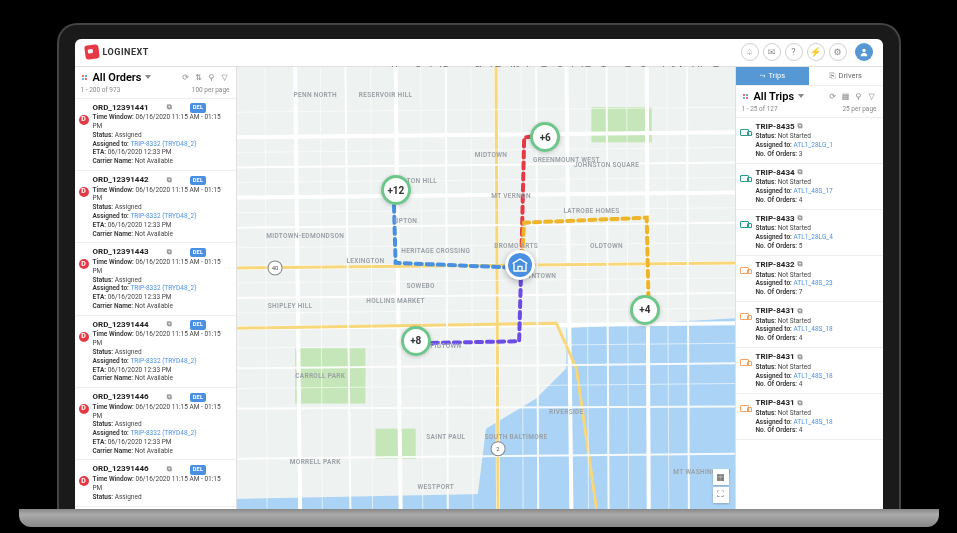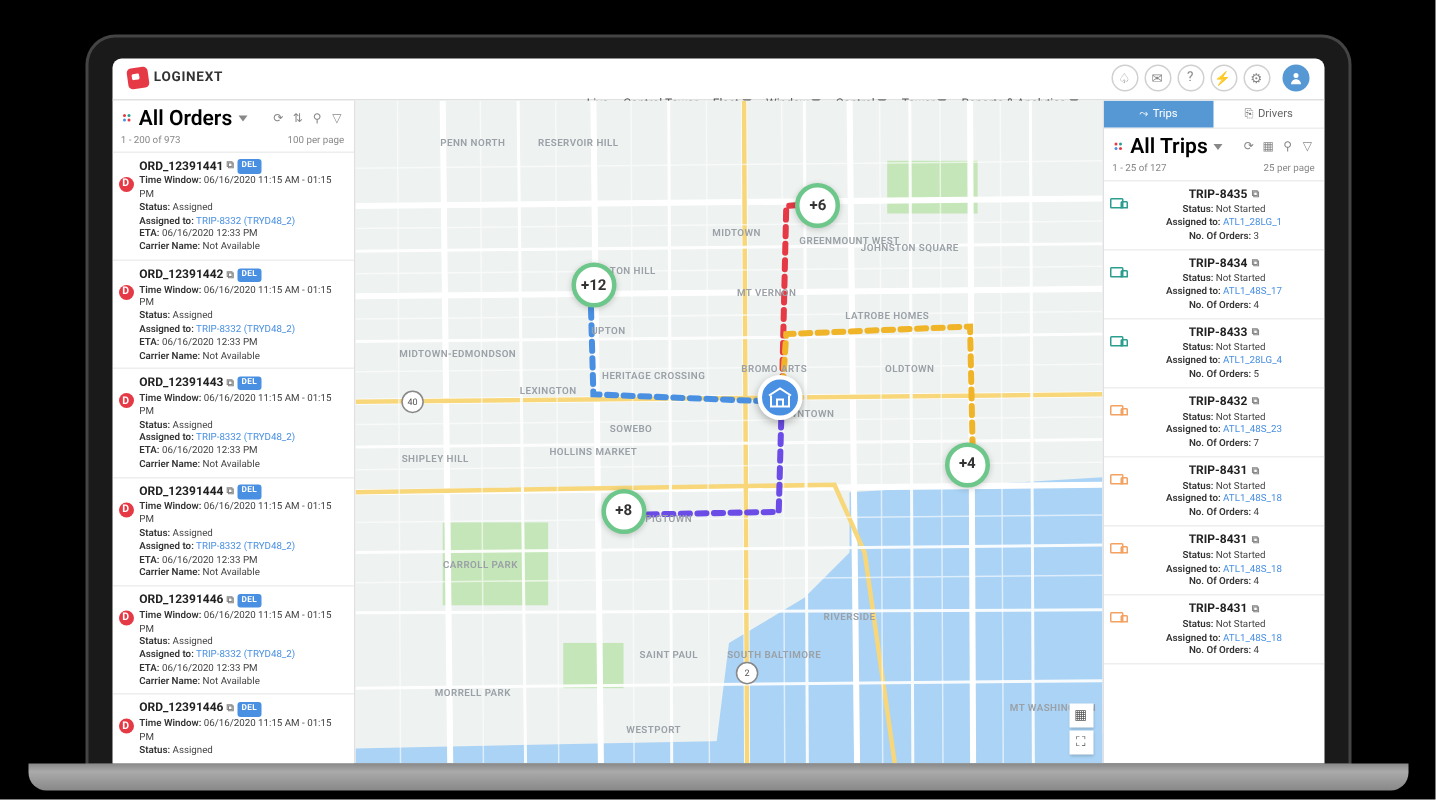--- a/index.html
+++ b/index.html
@@ -14,44 +14,44 @@
 .topnav-item { display:flex; align-items:center; gap:2px; cursor:pointer;margin-top:32px; }
 .caret { width:0; height:0; border-left:3px solid transparent; border-right:3px solid transparent; border-top:4px solid #888; }
 .icon-btn { width:18px; height:18px; border:1px solid #d0d0d0; border-radius:50%; display:flex; align-items:center; justify-content:center; color:#888; font-size:9px; cursor:pointer; }
 .icon-row { display:flex; gap:4px; margin-left:8px; }
 .avatar { width:18px; height:18px; border-radius:50%; background:#5698d3; display:flex; align-items:center; justify-content:center; color:#fff; font-size:10px; margin-left:4px; }
 .content { flex:1; display:flex; overflow:hidden; }
 .sidebar-left { width:162px; border-right:1px solid #e0e0e0; display:flex; flex-direction:column; overflow:hidden; }
 .sidebar-right { width:148px; border-left:1px solid #e0e0e0; display:flex; flex-direction:column; overflow:hidden; }
 .panel-head { padding:4px 6px; border-bottom:1px solid #eee; flex-shrink:0; }
 .panel-title-row { display:flex; align-items:center; gap:4px; margin-bottom:2px; }
-.panel-title { font-weight:600; font-size:14px; }
+.panel-title { font-weight:600; font-size:11px; }
 .dots-icon { display:flex; flex-direction:column; gap:1px; align-items:center; width:8px; }
 .dots-icon span { display:flex; gap:1px; }
 .dots-icon i { width:2px; height:2px; border-radius:50%; }
 .dots-icon .r{background:#e63946}.dots-icon .g{background:#2a9d8f}.dots-icon .b{background:#4a90e2}
 .sub-row { display:flex; justify-content:space-between; color:#888; font-size:6.5px; align-items:center; }
 .head-tools { margin-left:auto; display:flex; gap:3px; color:#888; }
 .tool-ic { width:10px; height:10px; display:flex; align-items:center; justify-content:center; cursor:pointer; font-size:8px; }
 .list { flex:1; overflow-y:auto; overflow-x:hidden; }
 .list::-webkit-scrollbar { width:4px; }
 .list::-webkit-scrollbar-thumb { background:#ccc; border-radius:2px; }
 .card { border-bottom:1px solid #eee; padding:4px 6px 4px 18px; position:relative; font-size:6.5px; line-height:1.35; color:#444; }
 .card .marker { position:absolute; left:4px; top:16px; width:10px; height:10px; border-radius:50%; display:flex; align-items:center; justify-content:center; color:#fff; font-size:7px; font-weight:700; }
 .marker.red { background:#e63946; }
-.card h4 { font-size:8px; font-weight:700; color:#222; display:inline-flex; align-items:center; gap:2px; }
+.card h4 { font-size:8px; font-weight:700; color:#222; display:inline-flex; align-items:center; gap:18px; }
 .badge { background:#4a90e2; color:#fff; font-size:5.5px; padding:1px 3px; border-radius:2px; font-weight:700; letter-spacing:0.3px; }
 .open-ic { color:#888; font-size:7px; cursor:pointer; }
 .kv b { font-weight:600; color:#333; }
 .kv a { color:#4a90e2; cursor:pointer; }
 .tabs { display:flex; border-bottom:1px solid #eee; flex-shrink:0; }
 .tab { flex:1; text-align:center; padding:4px 0; font-size:7.5px; cursor:pointer; display:flex; align-items:center; justify-content:center; gap:3px; }
 .tab.active { background:#5698d3; color:#fff; }
 .tab:not(.active) { color:#666; }
-.trip-card { border-bottom:1px solid #eee; padding:4px 6px 4px 20px; position:relative; font-size:6.5px; line-height:1.35; color:#444;text-align:center; }
+.trip-card { border-bottom:1px solid #eee; padding:4px 6px 4px 20px; position:relative; font-size:6.5px; line-height:1.35; color:#444; }
 .trip-card .glyph { position:absolute; left:4px; top:10px; width:12px; height:12px; }
 .truck-ic { width:12px; height:10px; position:relative; }
 .truck-ic::before { content:''; position:absolute; left:0; top:1px; width:7px; height:5px; border:1.5px solid; border-radius:1px; }
 .truck-ic::after { content:''; position:absolute; right:0; top:3px; width:3px; height:3px; border:1.5px solid; border-radius:1px 1px 0 0; }
 .truck-teal { color:#2a9d8f; }
 .truck-orange { color:#f4a261; }
 .trip-card h4 { font-size:8px; font-weight:700; color:#222; display:inline-flex; align-items:center; gap:3px; }
 .map { flex:1; position:relative; overflow:hidden; background:#e8ecef; }
 .map svg { width:100%; height:100%; }
 .cluster { position:absolute; transform:translate(-50%,-50%); background:#fff; border:3px solid #6ec78a; border-radius:50%; width:30px; height:30px; display:flex; align-items:center; justify-content:center; font-weight:700; font-size:10px; color:#333; box-shadow:0 1px 4px rgba(0,0,0,.2); }

